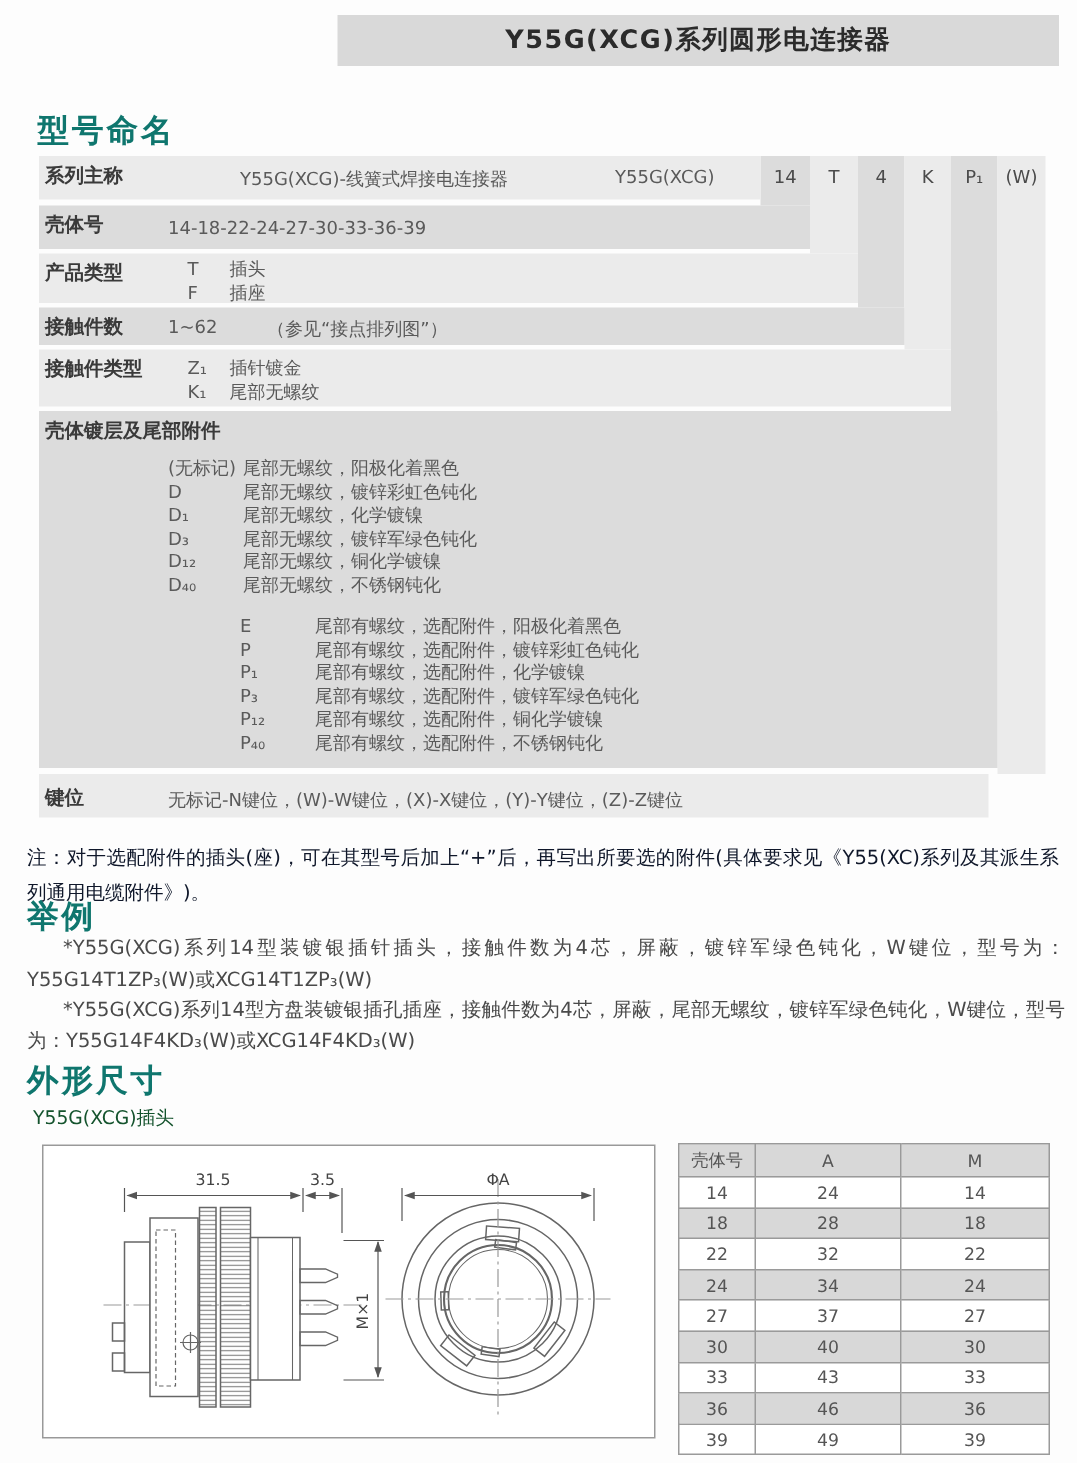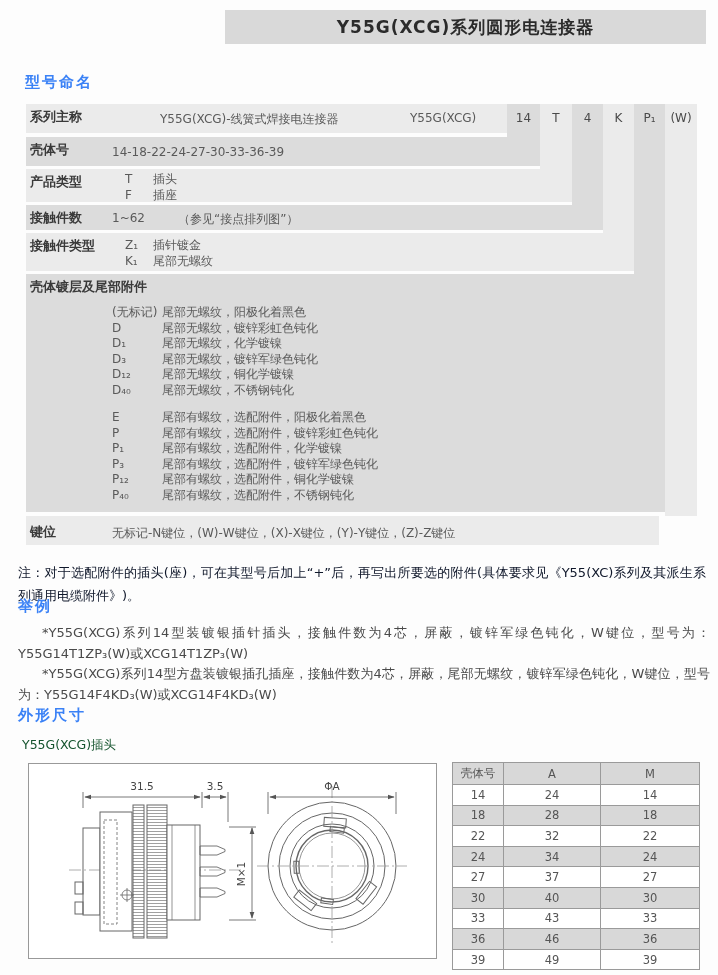--- a/index.html
+++ b/index.html
@@ -8,21 +8,21 @@
     font-family:"DejaVu Sans","Liberation Sans",sans-serif;
     color:#555;overflow:hidden;
   }
   
   .titlebar{
     position:absolute;left:225px;top:10px;width:481px;height:34px;
     background:#d9d9d9;text-align:center;line-height:34px;
     font-size:17px;font-weight:bold;color:#2b2b2b;letter-spacing:1px;
   }
   .section-heading{
-    position:absolute;font-size:15px;font-weight:bold;color:#3b82f6;letter-spacing:2px;
+    position:absolute;font-size:21px;font-weight:bold;color:#0f766e;letter-spacing:2px;
   }
   
   .model-table{position:absolute;left:26px;top:104px;width:671px;height:442px;}
   .mt-row{position:absolute;left:0;}
   .mt-band{position:absolute;top:0;}
   .bg-d{background:#dcdcdc;}
   .bg-l{background:#ebebeb;}
   .mt-label{
     position:absolute;left:4px;top:4px;font-size:13px;font-weight:bold;color:#3a3a3a;
     white-space:nowrap;
@@ -123,21 +123,21 @@
   <div class="mt-row bg-d" style="top:170px;width:639px;height:238px;">
     <span class="mt-label">壳体镀层及尾部附件</span>
     <div class="plate-group" style="top:31px;">
       <div class="plate-line"><span class="plate-code">(无标记)</span><span>尾部无螺纹，阳极化着黑色</span></div>
       <div class="plate-line"><span class="plate-code">D</span><span>尾部无螺纹，镀锌彩虹色钝化</span></div>
       <div class="plate-line"><span class="plate-code">D₁</span><span>尾部无螺纹，化学镀镍</span></div>
       <div class="plate-line"><span class="plate-code">D₃</span><span>尾部无螺纹，镀锌军绿色钝化</span></div>
       <div class="plate-line"><span class="plate-code">D₁₂</span><span>尾部无螺纹，铜化学镀镍</span></div>
       <div class="plate-line"><span class="plate-code">D₄₀</span><span>尾部无螺纹，不锈钢钝化</span></div>
     </div>
-    <div class="plate-group" style="top:136px;">
+    <div class="plate-group" style="top:136px;margin-left:48px;">
       <div class="plate-line"><span class="plate-code">E</span><span>尾部有螺纹，选配附件，阳极化着黑色</span></div>
       <div class="plate-line"><span class="plate-code">P</span><span>尾部有螺纹，选配附件，镀锌彩虹色钝化</span></div>
       <div class="plate-line"><span class="plate-code">P₁</span><span>尾部有螺纹，选配附件，化学镀镍</span></div>
       <div class="plate-line"><span class="plate-code">P₃</span><span>尾部有螺纹，选配附件，镀锌军绿色钝化</span></div>
       <div class="plate-line"><span class="plate-code">P₁₂</span><span>尾部有螺纹，选配附件，铜化学镀镍</span></div>
       <div class="plate-line"><span class="plate-code">P₄₀</span><span>尾部有螺纹，选配附件，不锈钢钝化</span></div>
     </div>
   </div>
 
   <div class="mt-row bg-l" style="top:412px;width:633px;height:29px;">

